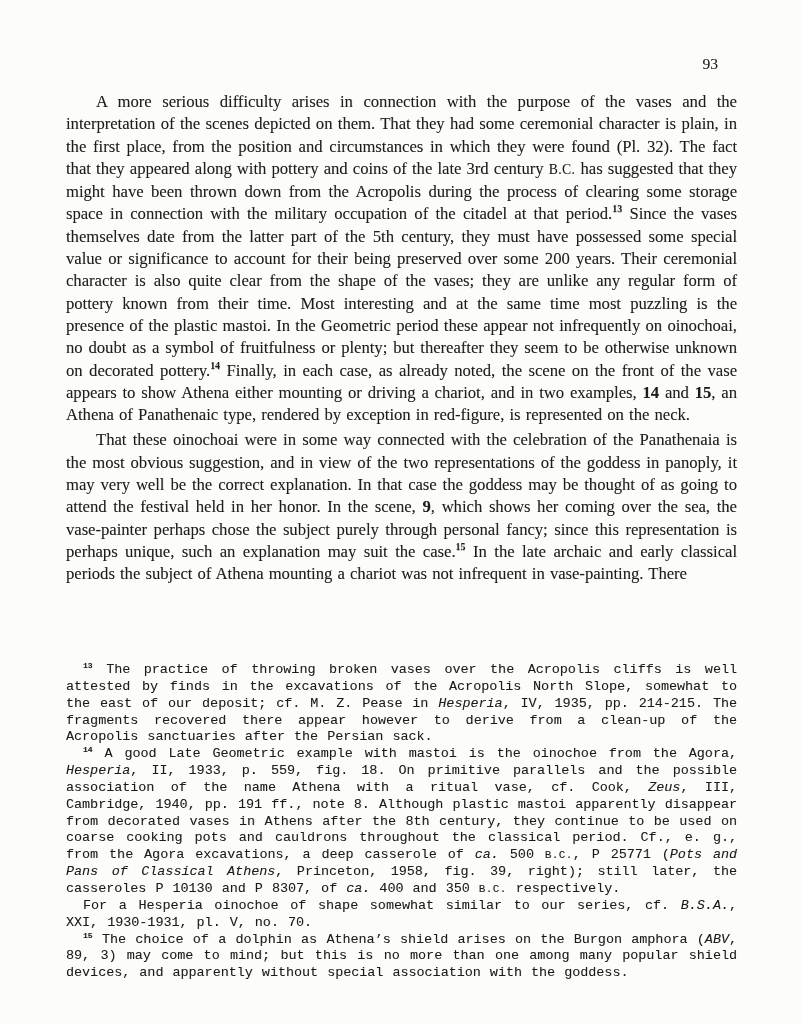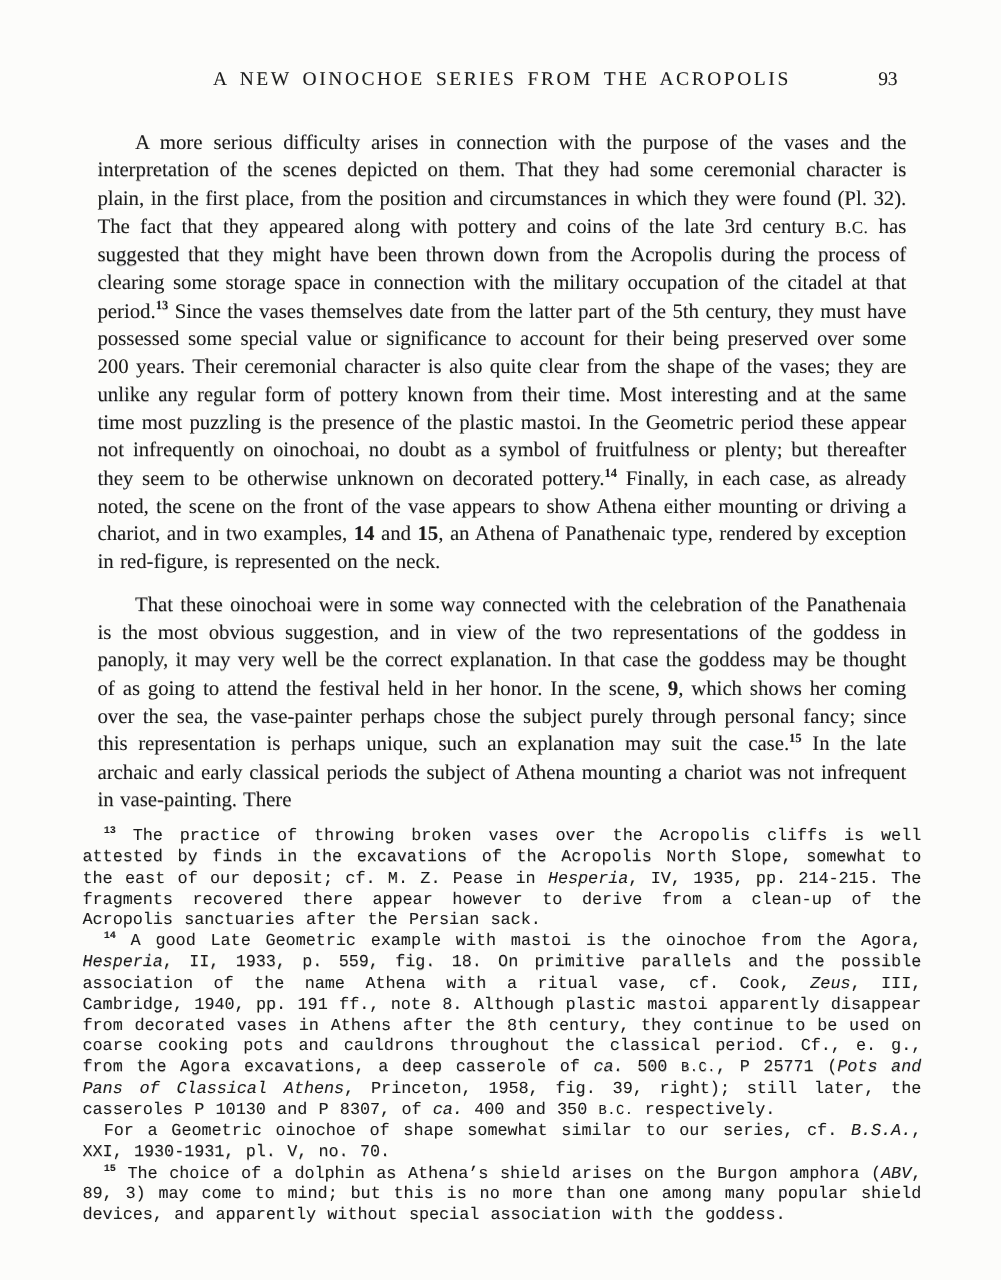--- a/index.html
+++ b/index.html
@@ -48,21 +48,21 @@
     position: absolute;
     top: 91px;
     left: 66px;
     width: 671px;
     font-size: 16.6px;
     line-height: 22.3px;
     text-align: justify;
     word-spacing: 1px;
   }
   .bp {
-    margin: 12px;
+    margin: 0;
     text-indent: 30px;
   }
   .bp + .bp { margin-top: 3px; }
   .footnotes {
     position: absolute;
     top: 662px;
     left: 66px;
     width: 671px;
     font-size: 13.4px;
     line-height: 16.85px;
@@ -84,29 +84,28 @@
   .it { font-style: italic; }
   .bd { font-weight: 700; }
   .sc { font-size: 0.82em; letter-spacing: 0.4px; }
 </style>
 </head>
 <body>
 
 <div class="page scan-text">
 
   <div class="header">
-    <div class="title">A NEW OINOCHOE SERIES FROM THE ACROPOLIS</div>
     <div class="pagenum">93</div>
   </div>
 
   <div class="main">
     <p class="bp"><span>A more serious difficulty arises in connection with the purpose of the vases and the interpretation of the scenes depicted on them. That they had some ceremonial character is plain, in the first place, from the position and circumstances in which they were found (Pl. 32). The fact that they appeared along with pottery and coins of the late 3rd century </span><span class="sc">B.C.</span><span> has suggested that they might have been thrown down from the Acropolis during the process of clearing some storage space in connection with the military occupation of the citadel at that period.</span><sup class="fnmark">13</sup><span> Since the vases themselves date from the latter part of the 5th century, they must have possessed some special value or significance to account for their being preserved over some 200 years. Their ceremonial character is also quite clear from the shape of the vases; they are unlike any regular form of pottery known from their time. Most interesting and at the same time most puzzling is the presence of the plastic mastoi. In the Geometric period these appear not infrequently on oinochoai, no doubt as a symbol of fruitfulness or plenty; but thereafter they seem to be otherwise unknown on decorated pottery.</span><sup class="fnmark">14</sup><span> Finally, in each case, as already noted, the scene on the front of the vase appears to show Athena either mounting or driving a chariot, and in two examples, </span><span class="bd">14</span><span> and </span><span class="bd">15</span><span>, an Athena of Panathenaic type, rendered by exception in red-figure, is represented on the neck.</span></p>
     <p class="bp"><span>That these oinochoai were in some way connected with the celebration of the Panathenaia is the most obvious suggestion, and in view of the two representations of the goddess in panoply, it may very well be the correct explanation. In that case the goddess may be thought of as going to attend the festival held in her honor. In the scene, </span><span class="bd">9</span><span>, which shows her coming over the sea, the vase-painter perhaps chose the subject purely through personal fancy; since this representation is perhaps unique, such an explanation may suit the case.</span><sup class="fnmark">15</sup><span> In the late archaic and early classical periods the subject of Athena mounting a chariot was not infrequent in vase-painting. There</span></p>
   </div>
 
   <div class="footnotes">
     <p class="fn"><sup class="fnmark">13</sup><span> The practice of throwing broken vases over the Acropolis cliffs is well attested by finds in the excavations of the Acropolis North Slope, somewhat to the east of our deposit; cf. M. Z. Pease in </span><span class="it">Hesperia</span><span>, IV, 1935, pp. 214-215. The fragments recovered there appear however to derive from a clean-up of the Acropolis sanctuaries after the Persian sack.</span></p>
     <p class="fn"><sup class="fnmark">14</sup><span> A good Late Geometric example with mastoi is the oinochoe from the Agora, </span><span class="it">Hesperia</span><span>, II, 1933, p. 559, fig. 18. On primitive parallels and the possible association of the name Athena with a ritual vase, cf. Cook, </span><span class="it">Zeus</span><span>, III, Cambridge, 1940, pp. 191 ff., note 8. Although plastic mastoi apparently disappear from decorated vases in Athens after the 8th century, they continue to be used on coarse cooking pots and cauldrons throughout the classical period. Cf., e. g., from the Agora excavations, a deep casserole of </span><span class="it">ca.</span><span> 500 </span><span class="sc">B.C.</span><span>, P 25771 (</span><span class="it">Pots and Pans of Classical Athens</span><span>, Princeton, 1958, fig. 39, right); still later, the casseroles P 10130 and P 8307, of </span><span class="it">ca.</span><span> 400 and 350 </span><span class="sc">B.C.</span><span> respectively.</span></p>
-    <p class="fn"><span>For a Geometric oinochoe of shape somewhat similar to our series, cf. </span><span class="it">B.S.A.</span><span>, XXI, 1930-1931, pl. V, no. 70.</span></p>
+    <p class="fn"><span>For a Hesperia oinochoe of shape somewhat similar to our series, cf. </span><span class="it">B.S.A.</span><span>, XXI, 1930-1931, pl. V, no. 70.</span></p>
     <p class="fn"><sup class="fnmark">15</sup><span> The choice of a dolphin as Athena’s shield arises on the Burgon amphora (</span><span class="it">ABV</span><span>, 89, 3) may come to mind; but this is no more than one among many popular shield devices, and apparently without special association with the goddess.</span></p>
   </div>
 
 </div>
 
 </body></html>

